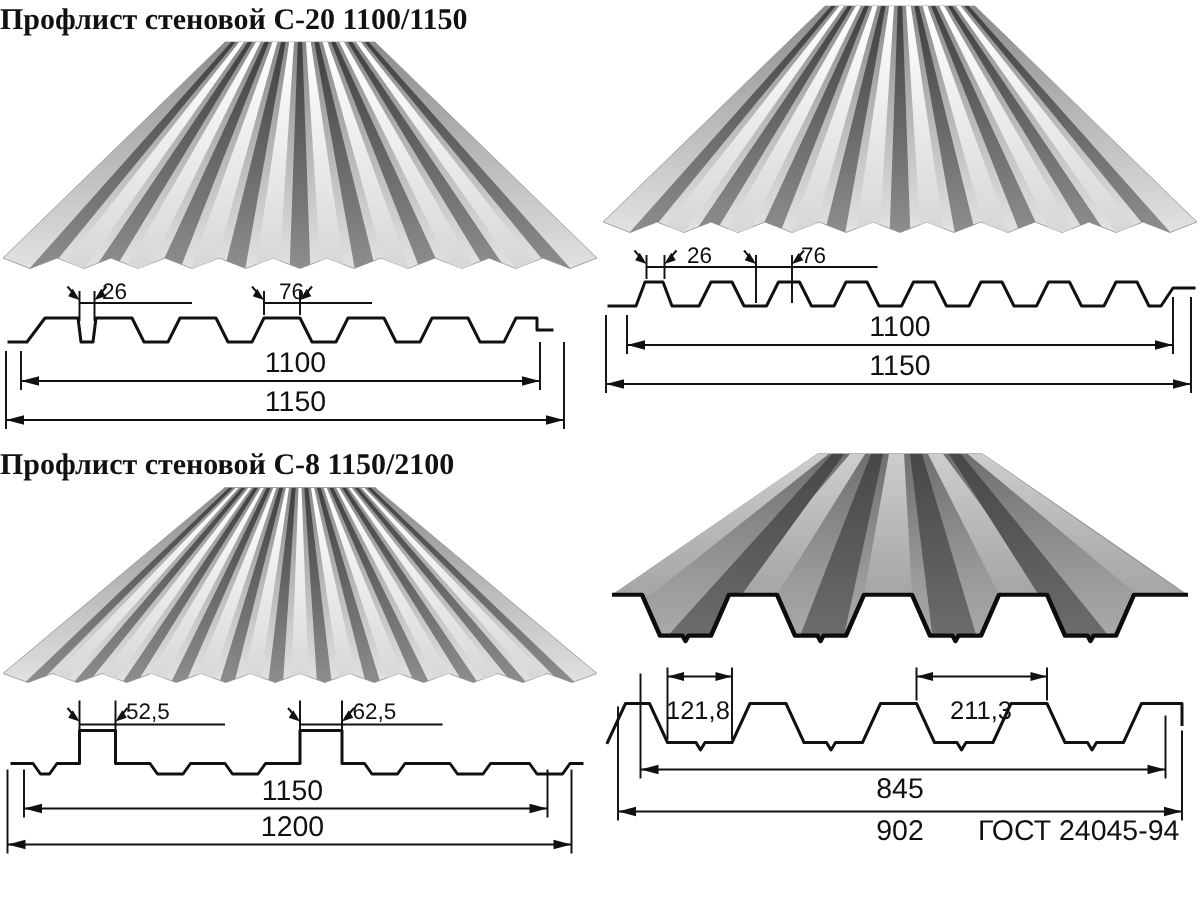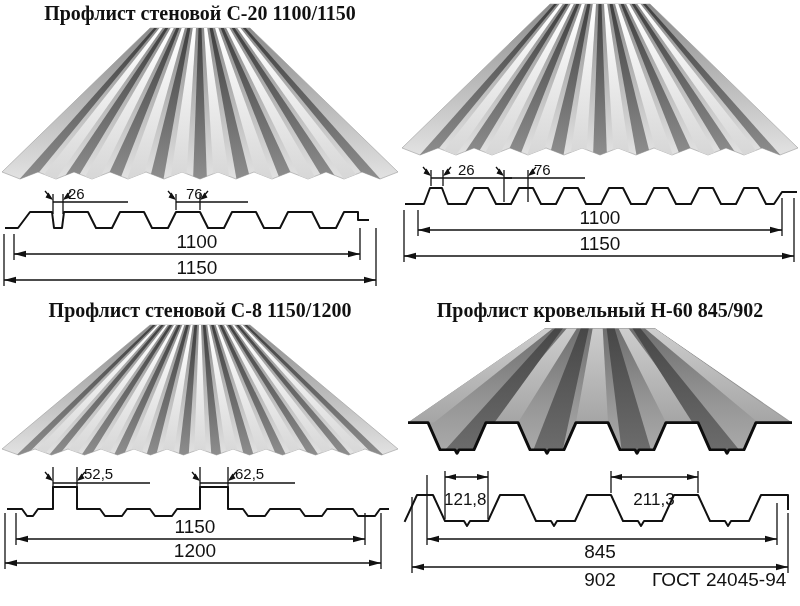--- a/index.html
+++ b/index.html
@@ -1,21 +1,21 @@
 <!DOCTYPE html>
 <html><head>
 <meta charset="utf-8">
 <style>
   html,body{margin:0;padding:0;background:#ffffff;}
   .page{width:800px;height:606px;background:#fff;position:relative;display:grid;
         grid-template-columns:400px 400px;grid-template-rows:295px 311px;
         font-family:"Liberation Sans",sans-serif;overflow:hidden;}
   .panel{position:relative;overflow:hidden;}
   .title{font-family:"Liberation Serif",serif;font-weight:700;font-size:20px;
-         color:#111;text-align:center;margin:2px 0 0 0;line-height:22px;white-space:nowrap;}
+         color:#111;margin:2px 0 0 0;line-height:22px;white-space:nowrap;}
   .panel-bottom .title{margin-top:4px;}
   svg{display:block;}
   line{stroke:#111;stroke-width:1.3;}
   path.pl{fill:none;stroke:#111;stroke-width:2;stroke-linejoin:round;stroke-linecap:square;}
   path.outline{fill:none;stroke:#0d0d0d;stroke-width:3;stroke-linejoin:round;}
   polygon.arr{fill:#111;stroke:none;}
   polygon.sil{stroke:#9a9a9a;stroke-width:0.6;}
   text{fill:#111;}
   .t15{font:15px "Liberation Sans",sans-serif;}
   .t17{font:17px "Liberation Sans",sans-serif;}
@@ -186,21 +186,21 @@
       <line x1="4" y1="48" x2="4" y2="100"></line>
         <line x1="394" y1="36" x2="394" y2="100"></line>
       <line x1="4" y1="94" x2="394" y2="94"></line>
       <polygon class="arr" points="4,94 16,90.8 16,97.2"></polygon>
         <polygon class="arr" points="394,94 382,90.8 382,97.2"></polygon>
       <text class="t19" x="200" y="88" text-anchor="middle">1150</text>
     </svg>
   </section>
 
   <section class="panel panel-bottom">
-    <h2 class="title">Профлист стеновой С-8 1150/1200</h2>
+    <h2 class="title">Профлист стеновой С-8 1150/2100</h2>
 
     <svg width="400" height="136" viewBox="0 0 400 136">
       <defs>
           <clipPath id="clipC">
             <polygon points="150,4 250,4 398,128 381.5,134 365,128 348.5,134 332,128 315.5,134 299,128 282.5,134 266,128 249.5,134 233,128 216.5,134 200,128 183.5,134 167,128 150.5,134 134,128 117.5,134 101,128 84.5,134 68,128 51.5,134 35,128 18.5,134 2,128"></polygon>
           </clipPath>
         </defs>
       <polygon class="sil" fill="url(#gSheet)" points="150,4 250,4 398,128 381.5,134 365,128 348.5,134 332,128 315.5,134 299,128 282.5,134 266,128 249.5,134 233,128 216.5,134 200,128 183.5,134 167,128 150.5,134 134,128 117.5,134 101,128 84.5,134 68,128 51.5,134 35,128 18.5,134 2,128"></polygon>
       <g clip-path="url(#clipC)">
         <polygon fill="url(#gLight)" points="157.3,4 159.3,4 41,137 29,137"></polygon>
@@ -260,21 +260,20 @@
       <line x1="5" y1="56" x2="5" y2="112"></line>
         <line x1="381" y1="56" x2="381" y2="112"></line>
       <line x1="5" y1="106" x2="381" y2="106"></line>
       <polygon class="arr" points="5,106 17,102.8 17,109.2"></polygon>
         <polygon class="arr" points="381,106 369,102.8 369,109.2"></polygon>
       <text class="t19" x="195" y="100" text-anchor="middle">1200</text>
     </svg>
   </section>
 
   <section class="panel panel-bottom">
-    <h2 class="title">Профлист кровельный Н-60 845/902</h2>
 
     <svg width="400" height="136" viewBox="0 0 400 150" preserveAspectRatio="none">
       <defs>
           <clipPath id="clipD">
             <polygon points="145,8 255,8 392,112 356,112 344,142 329,142 327,146 325,142 310,142 298,112 266,112 254,142 239,142 237,146 235,142 220,142 208,112 176,112 164,142 149,142 147,146 145,142 130,142 118,112 86,112 74,142 59,142 57,146 55,142 40,142 28,112 8,112"></polygon>
           </clipPath>
         </defs>
       <polygon fill="url(#gSheetH)" points="145,8 255,8 392,112 356,112 344,142 329,142 327,146 325,142 310,142 298,112 266,112 254,142 239,142 237,146 235,142 220,142 208,112 176,112 164,142 149,142 147,146 145,142 130,142 118,112 86,112 74,142 59,142 57,146 55,142 40,142 28,112 8,112"></polygon>
       <g clip-path="url(#clipD)">
         <polygon fill="url(#gRibL)" points="142.9,8 152.9,8 34,112 2,112"></polygon>

